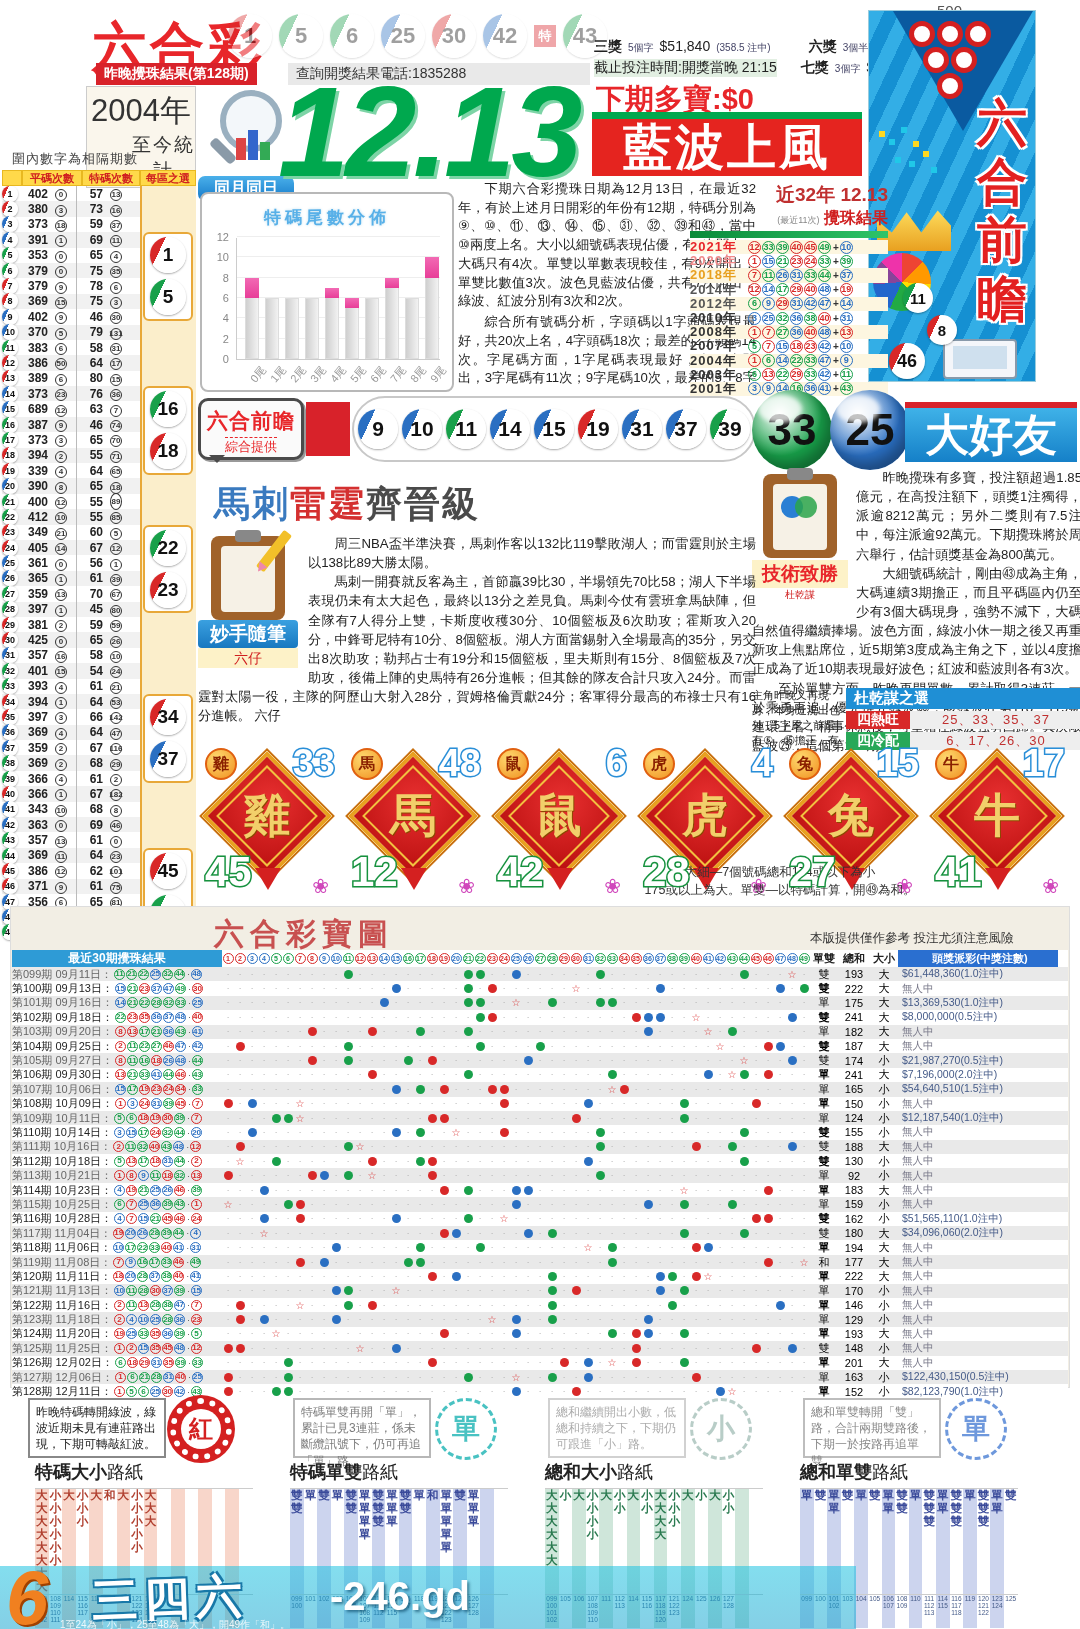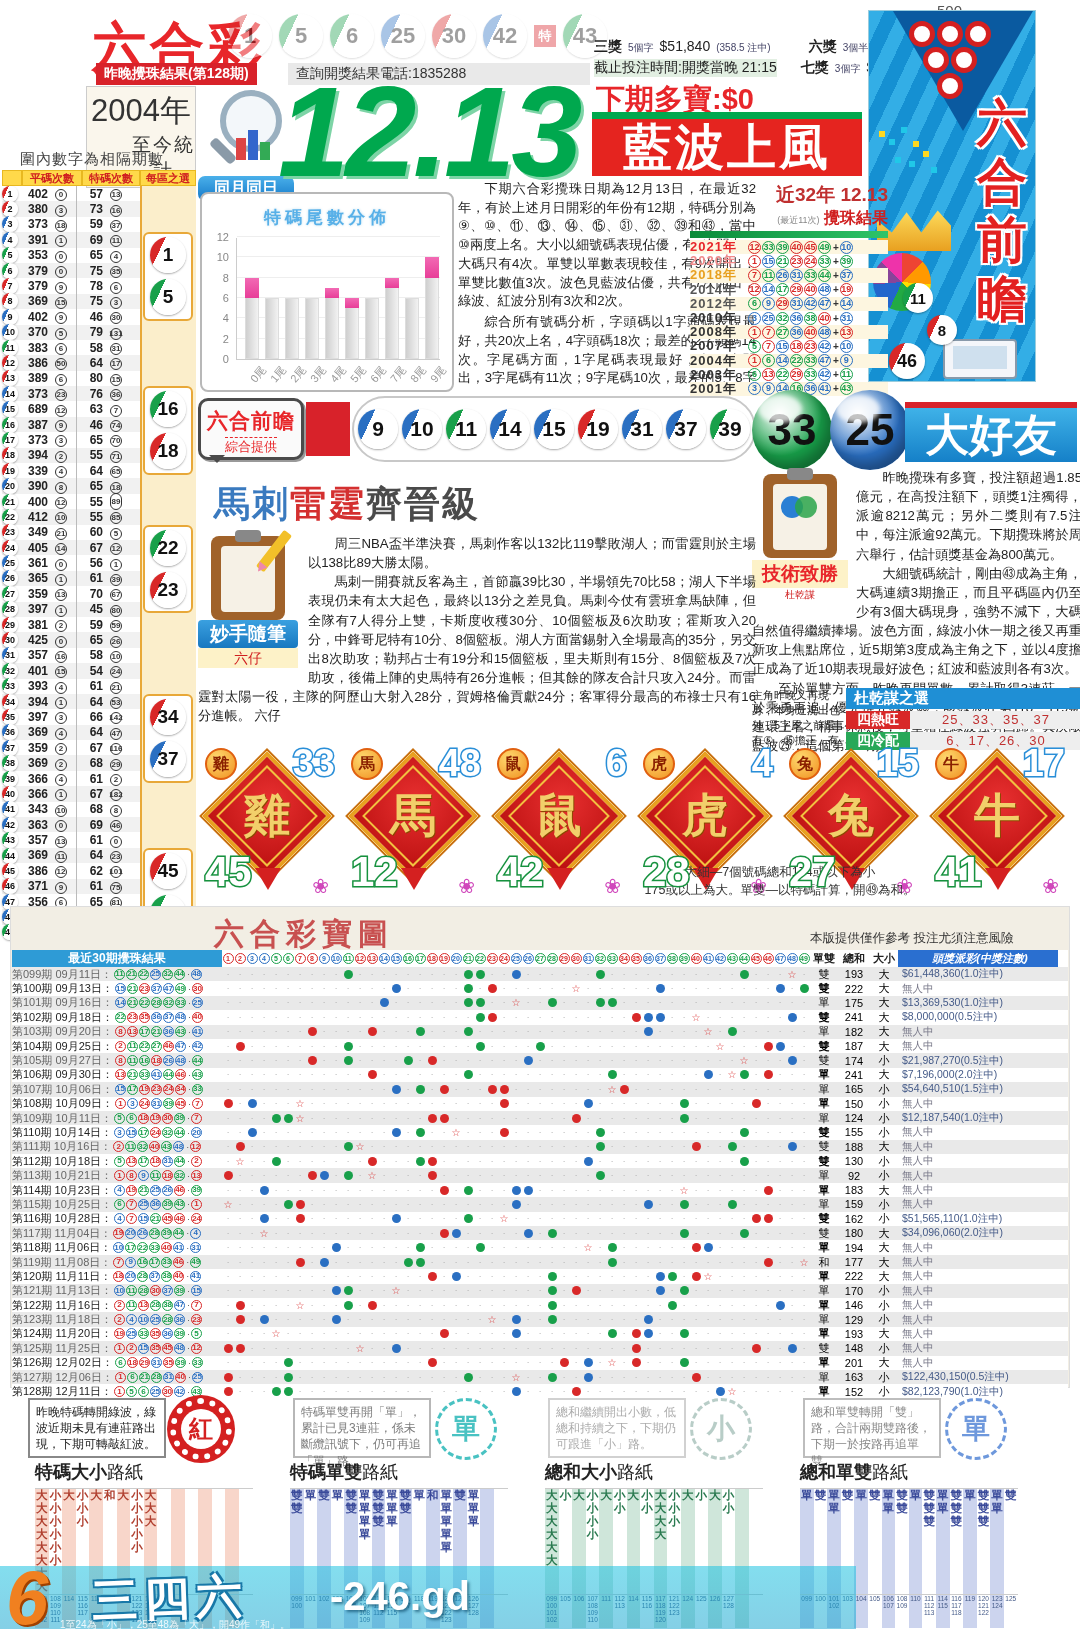--- a/index.html
+++ b/index.html
@@ -42,21 +42,21 @@
        background:conic-gradient(#e43 0 45deg,#f90 45deg 95deg,#fd0 95deg 140deg,#2a4 140deg 205deg,#26c 205deg 265deg,#849 265deg 315deg,#e3a 315deg 360deg);}
   .pc{position:absolute;left:74px;top:328px;width:74px;height:40px;background:#f4f6fa;border:2px solid #89a;border-radius:4px;}
   .pc::after{content:"";position:absolute;left:8px;top:5px;right:8px;bottom:8px;background:#cfe0ee;}
   .dust{position:absolute;left:10px;top:120px;width:6px;height:6px;background:#ffd820;
         box-shadow:10px 8px 0 #20c8e8,22px -4px 0 #20c8e8,34px 10px 0 #ffd820,16px 26px 0 #20c8e8,30px 30px 0 #20c8e8,44px 20px 0 #ffd820,52px 36px 0 #20c8e8;}
 
   
   .year-box{left:86px;top:86px;width:110px;text-align:center;background:#faf6ec;border:1px solid #ccc;padding:3px 0;}
   .year-box .y1{font-size:31px;color:#333;}
   .year-box .y2{font-size:19px;color:#333;letter-spacing:2px;padding-left:45px;}
-  .stats-note{left:20px;top:150px;font-size:15px;color:#444;letter-spacing:1px;}
+  .stats-note{left:12px;top:150px;font-size:13px;color:#444;letter-spacing:1px;}
   .stats{left:2px;top:170px;width:194px;}
   .stats-head{display:flex;height:16px;font-size:11px;font-weight:bold;color:#d02020;}
   .stats-head div{background:#ffd94a;border:1px solid #e8b820;display:flex;align-items:center;justify-content:center;}
   .stats-body{position:relative;}
   .zonebg{position:absolute;right:0;top:0;width:56px;height:100%;background:#fbeecb;border-left:2px solid #e8a838;}
   .srow{display:flex;align-items:center;height:15.4px;font-size:12px;color:#222;}
   .srow:nth-child(odd){background:#f1f1f1;}
   .srow .v{width:30px;text-align:right;font-weight:bold;}
   .srow .g{width:26px;text-align:center;}
   .srow .g .circ{width:12px;height:12px;font-size:8px;color:#333;}
@@ -464,21 +464,21 @@
           <span class="sep"></span>
           <span class="v" style="width: 24px;">65</span>
           <span class="g"><span class="circ" style="height: 12px; width: 12px; font-size: 8px;">18</span></span>
         </div>
         <div class="srow">
           <div class="ball" style="height: 16px; width: 16px; font-size: 9px; background: linear-gradient(115deg, rgb(24, 160, 74) 30%, rgb(255, 255, 255) 30%);">21</div>
           <span class="v">400</span>
           <span class="g"><span class="circ" style="height: 12px; width: 12px; font-size: 8px;">12</span></span>
           <span class="sep"></span>
           <span class="v" style="width: 24px;">55</span>
-          <span class="g"><span class="circ" style="height: 17px; width: 12px; font-size: 8px; border-radius: 6px;">89</span></span>
+          <span class="g"><span class="circ" style="height: 17px; width: 12px; font-size: 8px;">89</span></span>
         </div>
         <div class="srow">
           <div class="ball" style="height: 16px; width: 16px; font-size: 9px; background: linear-gradient(115deg, rgb(24, 160, 74) 30%, rgb(255, 255, 255) 30%);">22</div>
           <span class="v">412</span>
           <span class="g"><span class="circ" style="height: 12px; width: 12px; font-size: 8px;">10</span></span>
           <span class="sep"></span>
           <span class="v" style="width: 24px;">55</span>
           <span class="g"><span class="circ" style="height: 12px; width: 12px; font-size: 8px;">85</span></span>
         </div>
         <div class="srow">
@@ -1209,21 +1209,21 @@
         </div>
         <div class="numcell">
           <span class="circ" style="height: 11px; width: 11px; font-size: 7px; color: rgb(42, 111, 194);">48</span>
         </div>
         <div class="numcell">
           <span class="circ" style="height: 11px; width: 11px; font-size: 7px; color: rgb(24, 160, 74);">49</span>
         </div>
         <div class="oe">單雙</div>
         <div class="tt">總和</div>
         <div class="sz">大小</div>
-        <div class="pz" style="background: rgb(42, 111, 208); color: rgb(255, 255, 255); font-weight: bold; text-align: center; height: 100%; display: flex; align-items: center; justify-content: center; font-style: italic;">頭獎派彩(中獎注數)</div>
+        <div class="pz" style="background: rgb(42, 111, 208); color: rgb(255, 255, 255); font-weight: bold; text-align: center; height: 100%; display: flex; align-items: center; justify-content: center;">頭獎派彩(中獎注數)</div>
       </div>
       <div class="rrow">
         <div class="lab">
           <span class="ptxt" style="color: rgb(102, 102, 102);">第099期 09月11日：</span>
           <span class="circ" style="height: 11px; width: 11px; font-size: 8px; color: rgb(24, 160, 74);">11</span>
           <span class="circ" style="height: 11px; width: 11px; font-size: 8px; color: rgb(24, 160, 74);">21</span>
           <span class="circ" style="height: 11px; width: 11px; font-size: 8px; color: rgb(24, 160, 74);">22</span>
           <span class="circ" style="height: 11px; width: 11px; font-size: 8px; color: rgb(42, 111, 194);">25</span>
           <span class="circ" style="height: 11px; width: 11px; font-size: 8px; color: rgb(24, 160, 74);">32</span>
           <span class="circ" style="height: 11px; width: 11px; font-size: 8px; color: rgb(24, 160, 74);">44</span>

